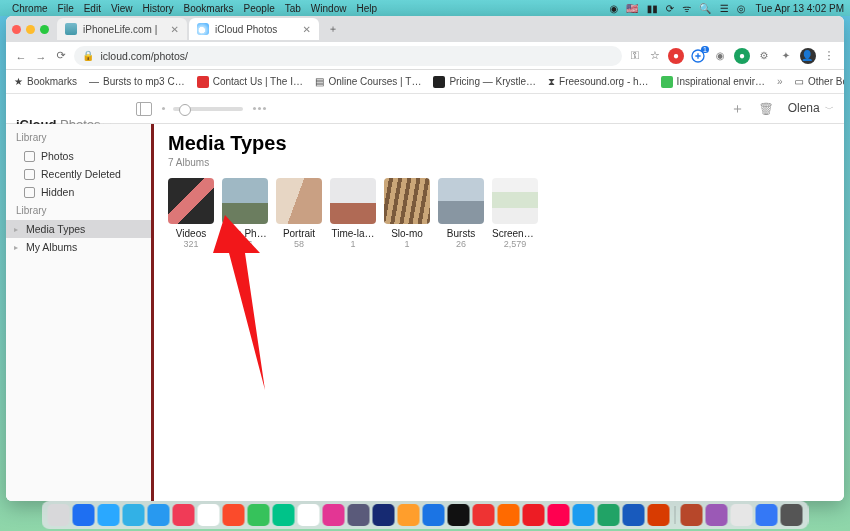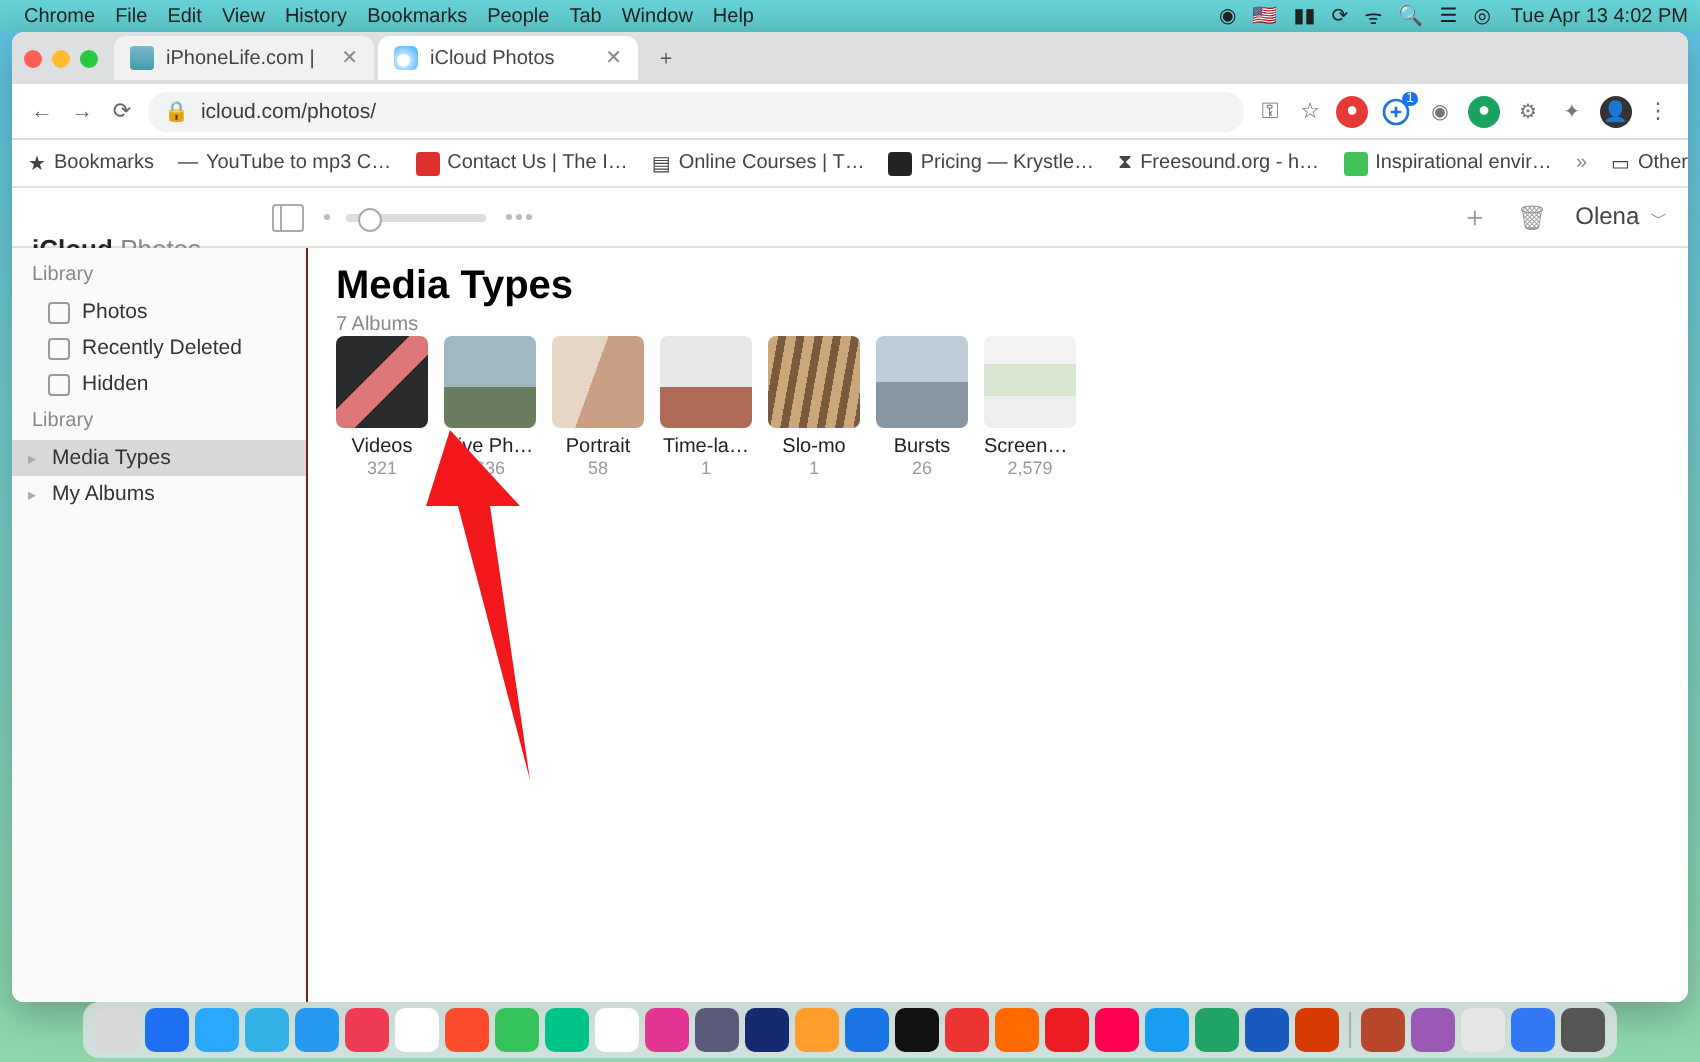--- a/index.html
+++ b/index.html
@@ -54,30 +54,30 @@
   .app-header .side-ico{width:16px;height:14px;border:1px solid #aaa;border-radius:2px;position:relative;}
   .app-header .side-ico:before{content:"";position:absolute;left:3px;top:0;bottom:0;width:1px;background:#aaa;}
   .app-header .zoom-line{width:70px;height:4px;background:#ddd;border-radius:2px;position:relative;}
   .app-header .zoom-line:before{content:"";position:absolute;left:6px;top:-3px;width:10px;height:10px;border:1px solid #aaa;background:#fff;border-radius:50%;}
   .app-header .dotgrp{display:flex;gap:2px;margin-left:2px;} .app-header .dotgrp span{width:3px;height:3px;background:#bbb;border-radius:50%;}
   .app-header .right{display:flex;align-items:center;gap:14px;color:#999;}
   .app-header .plus{font-size:14px;} .app-header .trash{font-size:12px;}
   .app-header .user{color:#444;font-size:12px;}
 
   .app-body{flex:1;display:flex;}
-  .sidebar{width:148px;border-right:1px solid #7f1d1d;background:#fafafa;padding-top:4px;font-size:10.5px;}
+  .sidebar{width:148px;border-right:3px solid #7f1d1d;background:#fafafa;padding-top:4px;font-size:10.5px;}
   .sb-hdr{color:#888;padding:4px 10px;font-size:10px;}
   .sb-item{padding:3px 10px 3px 18px;display:flex;align-items:center;gap:6px;color:#333;}
   .sb-item.sel{background:#d8d8da;}
   .sb-item .ico{width:11px;height:11px;border:1px solid #999;border-radius:2px;}
   .sb-item .disc{color:#aaa;font-size:8px;margin-left:-10px;margin-right:2px;}
 
   .content{flex:1;padding:8px 14px;}
   .content h1{font-size:20px;font-weight:700;margin-bottom:2px;}
-  .content .sub{font-size:10px;color:#888;}
+  .content .sub{font-size:10px;color:#888;margin-bottom:10px;}
   .albums{display:flex;gap:8px;}
   .album{width:46px;text-align:center;font-size:10px;}
   .thumb{width:46px;height:46px;border-radius:4px;background:#ccc;margin-bottom:4px;background-size:cover;}
   .t1{background:linear-gradient(135deg,#2a2a2a 40%,#d77 40%,#d77 60%,#2a2a2a 60%);}
   .t2{background:linear-gradient(#9fb8c4 55%,#6b7d5f 55%);}
   .t3{background:linear-gradient(110deg,#e7d6c4 45%,#c9a083 45%);}
   .t4{background:linear-gradient(#e8e8ea 55%,#b06a55 55%);}
   .t5{background:repeating-linear-gradient(100deg,#caa678 0 5px,#7a5a3c 5px 9px);}
   .t6{background:linear-gradient(#bfcdd8 50%,#8896a2 50%);}
   .t7{background:linear-gradient(#f2f2f2 30%,#d7e5d1 30% 65%,#eee 65%);}
@@ -164,21 +164,21 @@
     <span class="r-ico ext-gray">◉</span>
     <span class="r-ico ext-green">●</span>
     <span class="r-ico ext-gray">⚙</span>
     <span class="r-ico ext-gray">✦</span>
     <span class="r-ico avatar">👤</span>
     <span class="nav-ico">⋮</span>
   </div>
 
   <div class="bookbar">
     <span class="bm">★ <span>Bookmarks</span></span>
-    <span class="bm">— <span>YouTube to mp3 C…</span></span>
+    <span class="bm">— <span>Bursts to mp3 C…</span></span>
     <span class="bm">
         <span class="ico bm-red"></span>
         <span>Contact Us | The I…</span>
       </span>
     <span class="bm">▤ <span>Online Courses | T…</span></span>
     <span class="bm">
         <span class="ico bm-blk"></span>
         <span>Pricing — Krystle…</span>
       </span>
     <span class="bm">⧗ <span>Freesound.org - h…</span></span>

